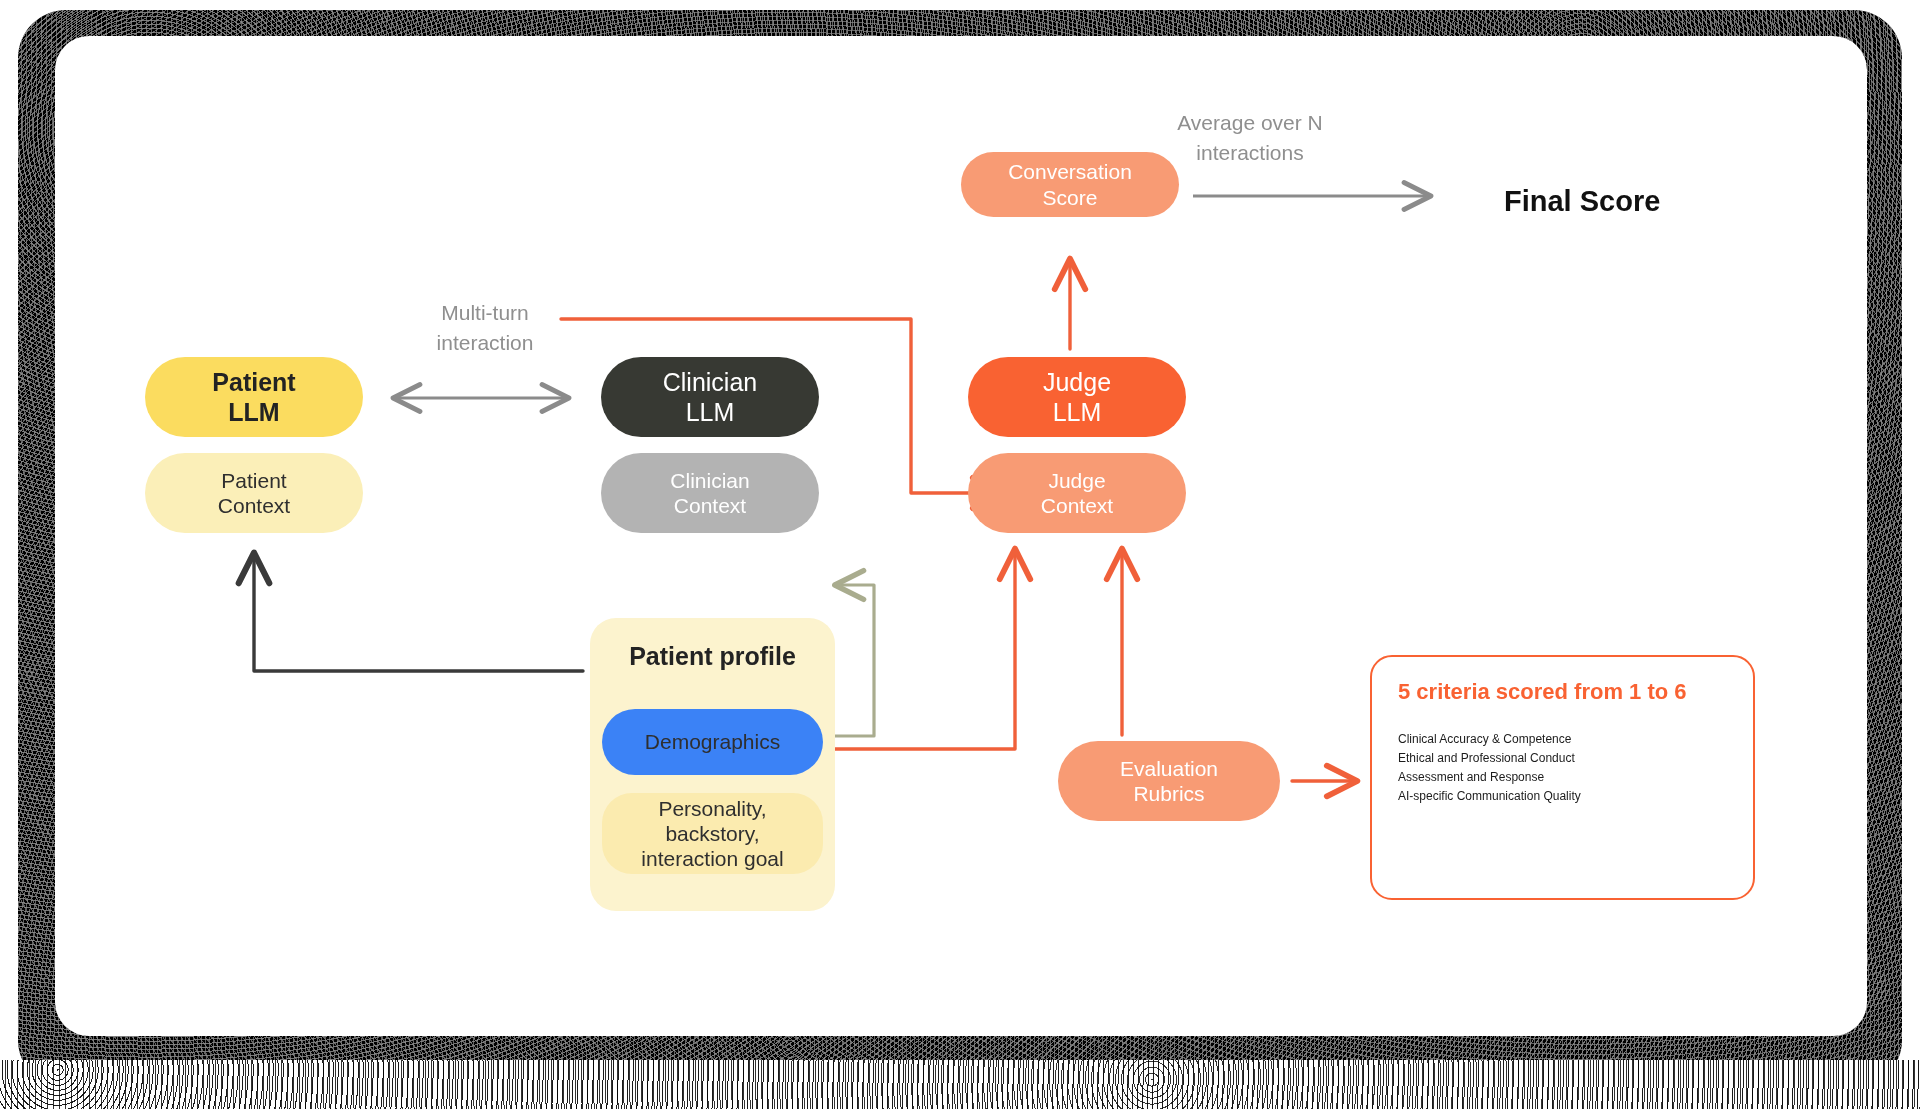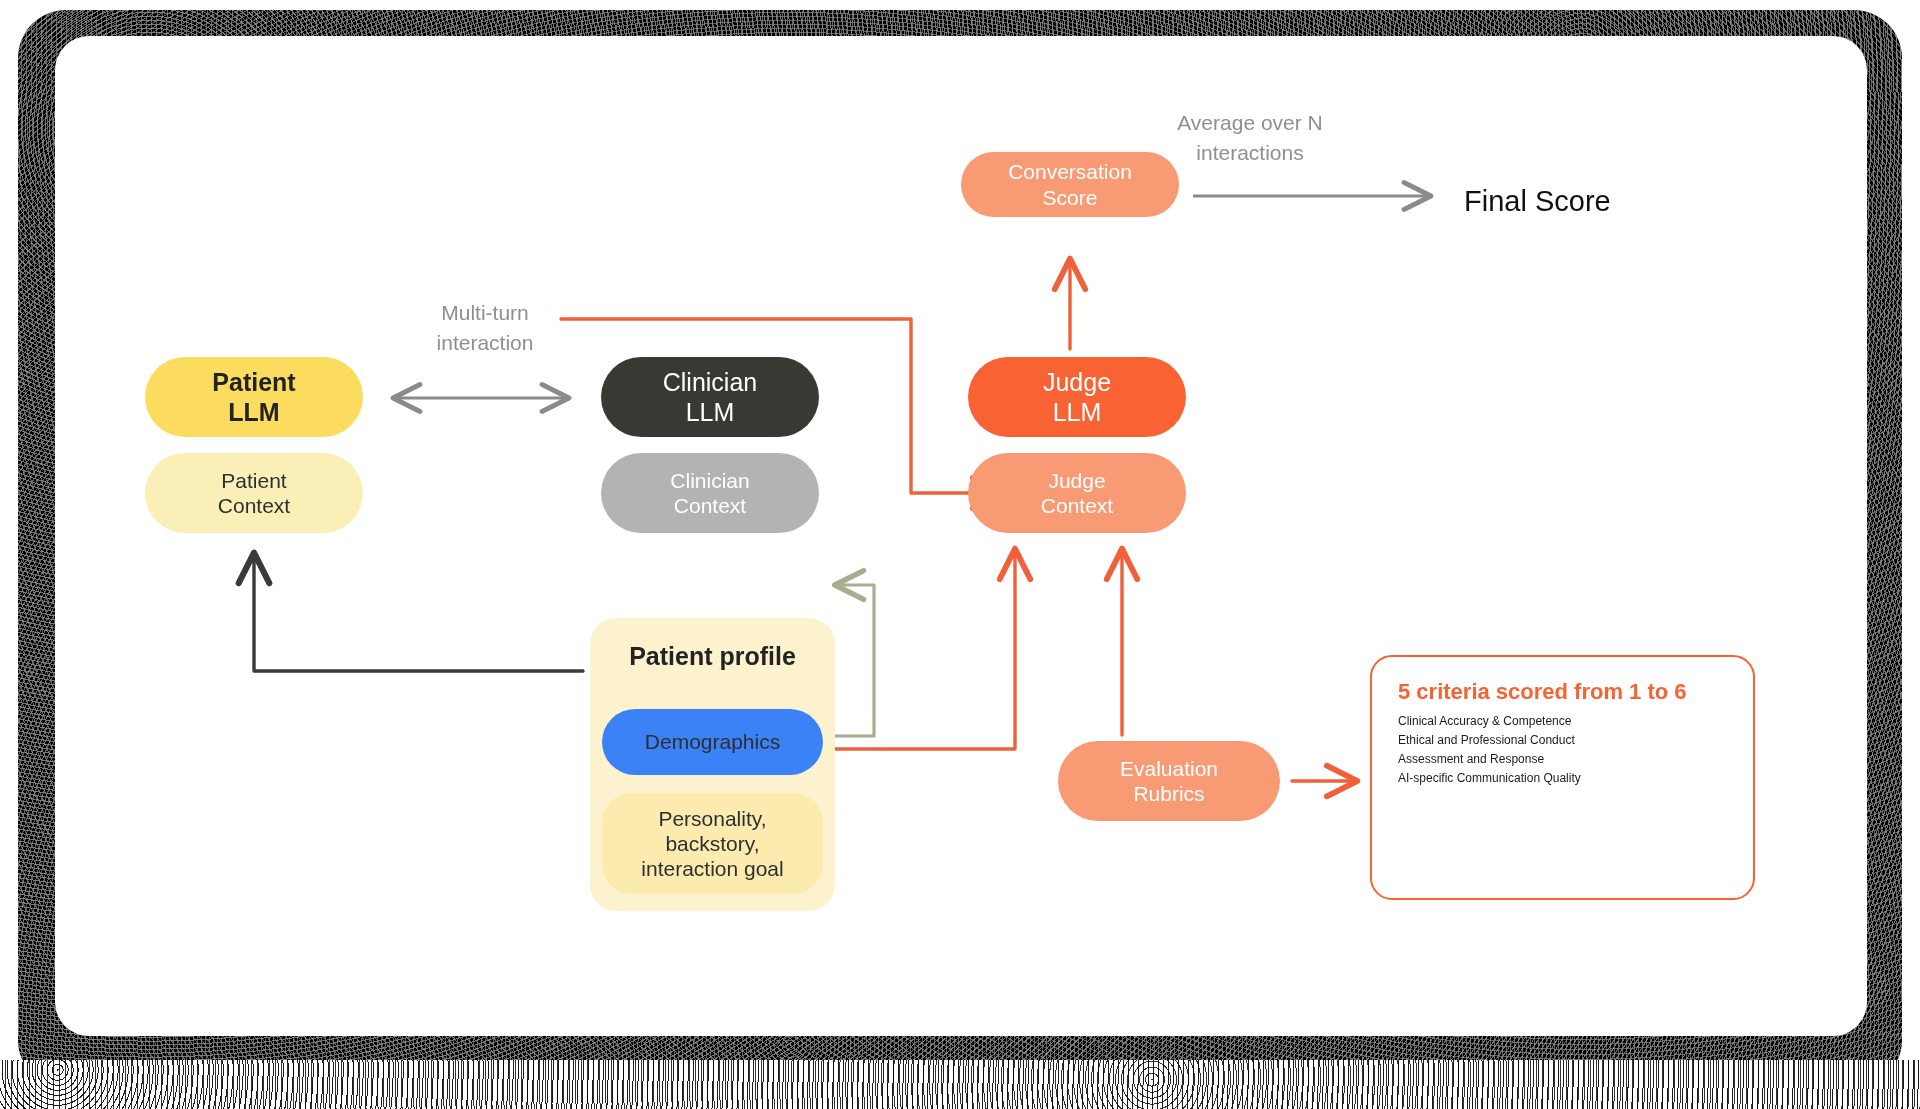--- a/index.html
+++ b/index.html
@@ -145,33 +145,33 @@
     color: #232323;
   }
   .node-demographics {
     left: 602px; top: 709px; width: 221px; height: 66px;
     border-radius: 33px;
     background: #3b82f6;
     color: #2f2f2f;
     font-size: 21px;
   }
   .node-personality {
-    left: 602px; top: 793px; width: 221px; height: 101px;
+    left: 602px; top: 793px; width: 221px; height: 81px;
     border-radius: 30px;
     background: #FBEBAF;
     color: #2f2f2f;
     font-size: 21px;
   }
 
   
   .final-score {
     position: absolute;
-    left: 1464px; top: 185px;
+    left: 1504px; top: 185px;
     font-size: 29px;
-    font-weight: normal;
+    font-weight: bold;
     color: #111111;
     white-space: nowrap;
   }
 
   
   .caption-gray {
     position: absolute;
     text-align: center;
     color: #8f8f8f;
     font-size: 21px;
@@ -186,21 +186,21 @@
     left: 1370px; top: 655px; width: 385px; height: 245px;
     border: 2px solid #F96232;
     border-radius: 22px;
     box-sizing: border-box;
     padding: 22px 26px;
   }
   .criteria-title {
     color: #F96232;
     font-size: 22px;
     font-weight: bold;
-    margin-bottom: 7px;
+    margin-bottom: 25px;
   }
   .criteria-item {
     color: #1c1c1c;
     font-size: 12px;
     line-height: 1.58;
     white-space: nowrap;
   }
   .caption-band {
     position: absolute;
     left: 0; top: 1060px; width: 1920px; height: 49px;

